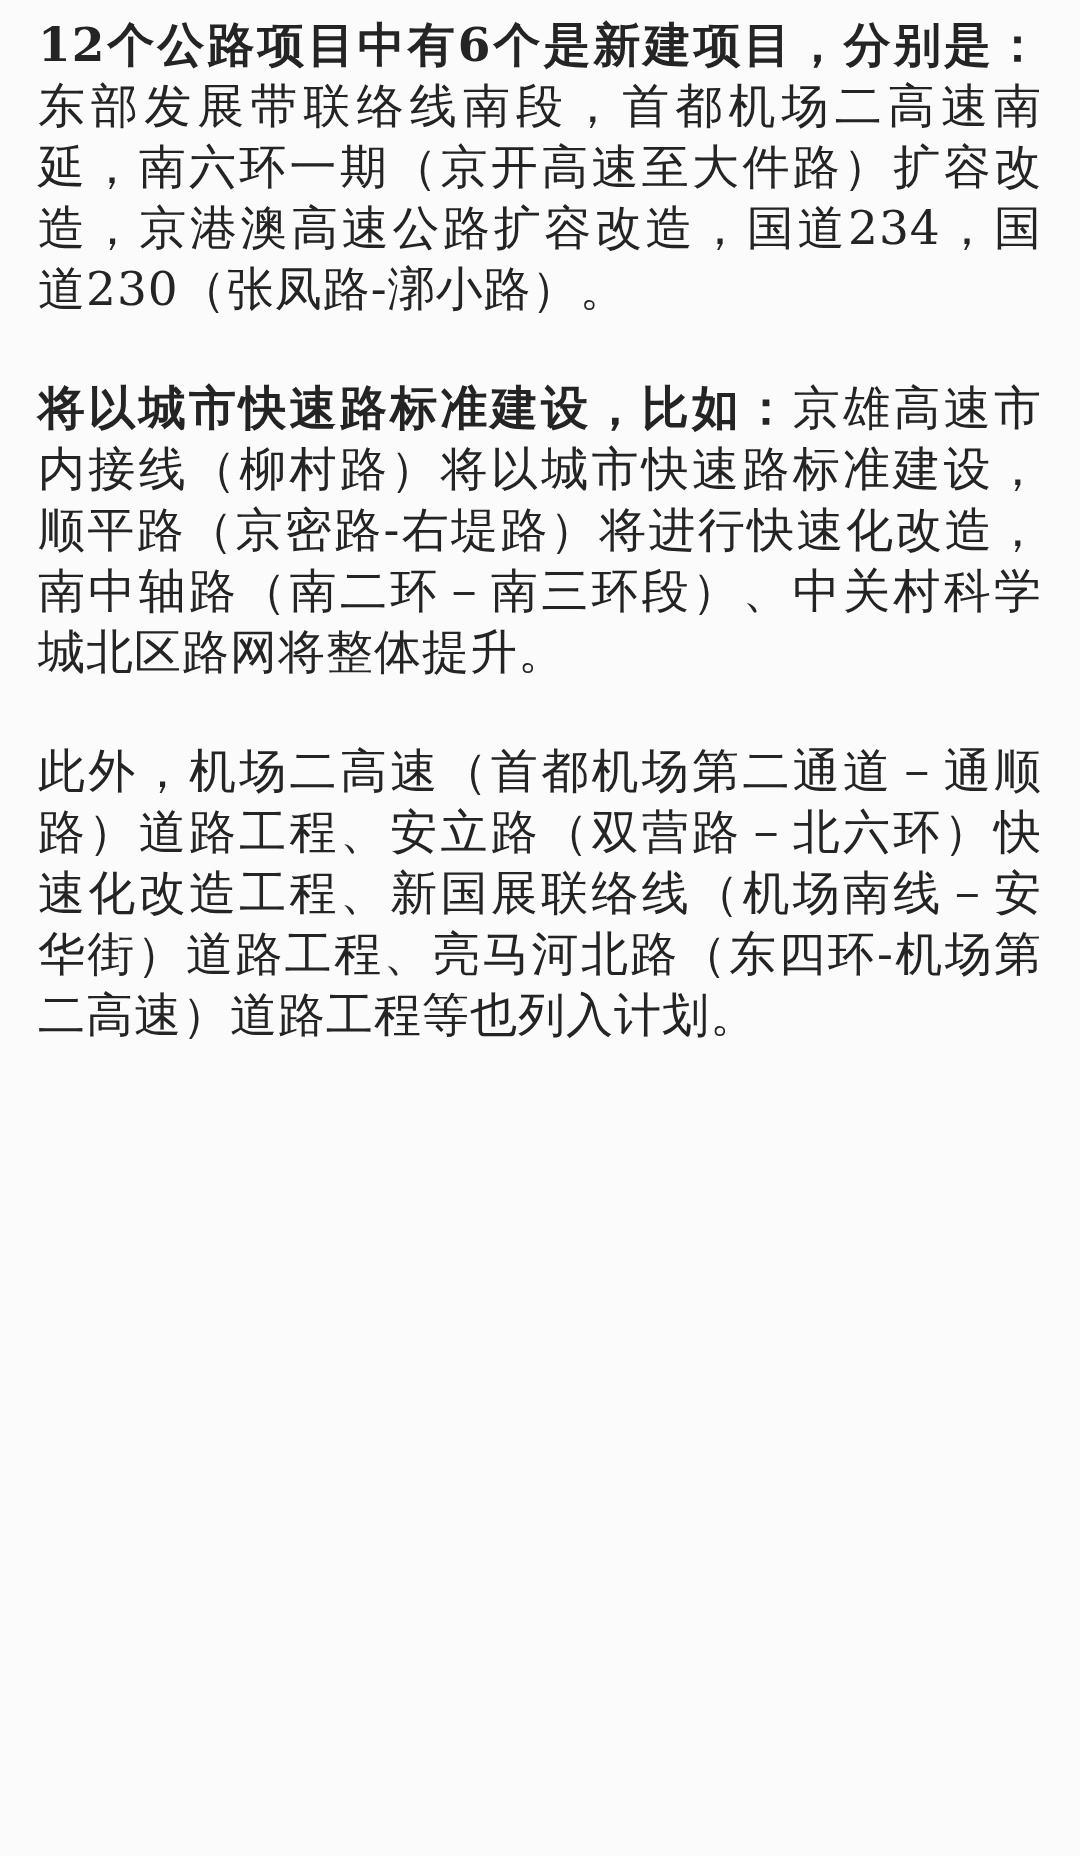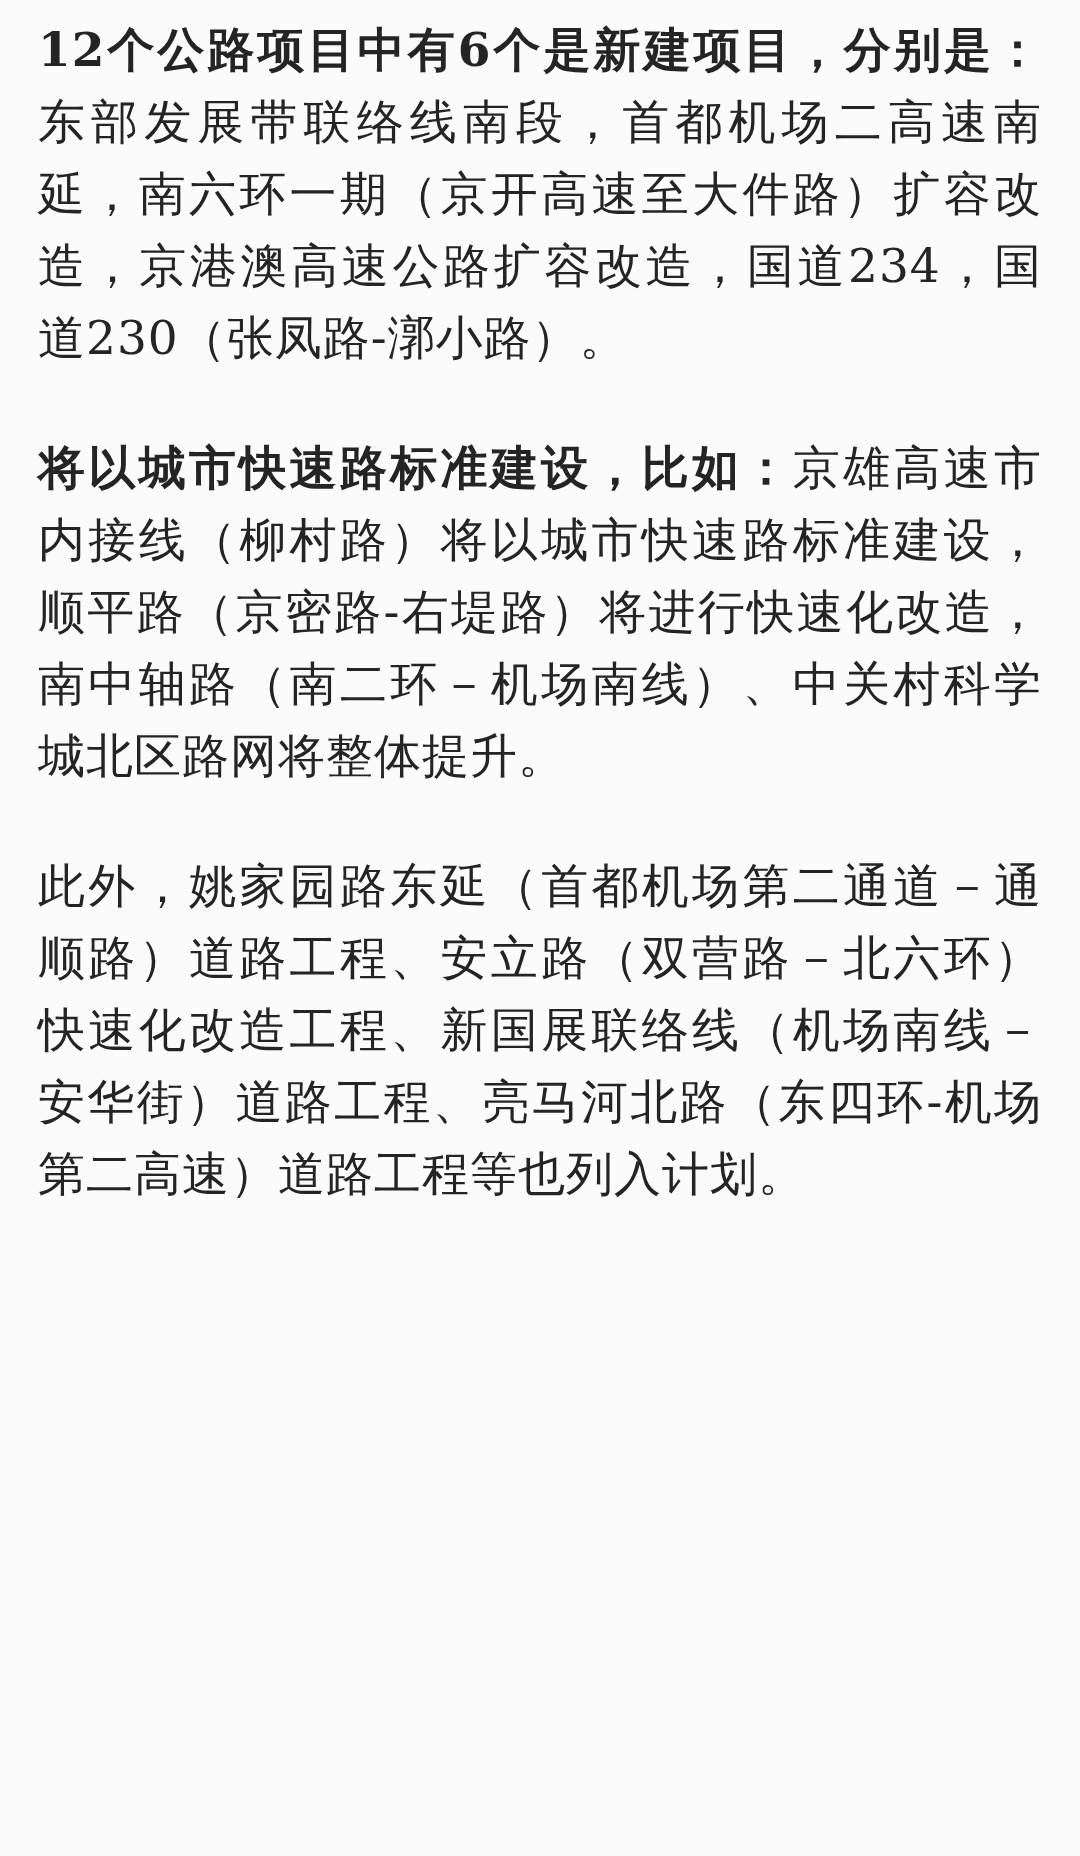--- a/index.html
+++ b/index.html
@@ -10,21 +10,21 @@
     background: #fbfbfb;
     overflow: hidden;
   }
   .article {
     box-sizing: border-box;
     width: 1080px;
     height: 1856px;
     padding: 14px 38px 0 38px;
     font-family: "DejaVu Serif", "Liberation Serif", serif;
     font-size: 47px;
-    line-height: 72px;
+    line-height: 61px;
     color: #242424;
     text-align: justify;
     text-justify: inter-character;
     letter-spacing: 1px;
   }
   .para {
     margin: 0 0 58px 0;
   }
   .para:last-child {
     margin-bottom: 0;
@@ -36,16 +36,16 @@
     font-weight: 400;
   }
 </style>
 </head>
 <body>
 
 <div class="article">
   <p class="para"><span class="lead">12个公路项目中有6个是新建项目，分别是：</span><span class="body-text">东部发展带联络线南段，首都机场二高速南延，南六环一期（京开高速至大件路）扩容改造，京港澳高速公路扩容改造，国道234，国道230（张凤路-漷小路）。</span></p>
 
 
-  <p class="para"><span class="lead">将以城市快速路标准建设，比如：</span><span class="body-text">京雄高速市内接线（柳村路）将以城市快速路标准建设，顺平路（京密路-右堤路）将进行快速化改造，南中轴路（南二环－机场南线）、中关村科学城北区路网将整体提升。</span></p>
+  <p class="para"><span class="lead">将以城市快速路标准建设，比如：</span><span class="body-text">京雄高速市内接线（柳村路）将以城市快速路标准建设，顺平路（京密路-右堤路）将进行快速化改造，南中轴路（南二环－南三环段）、中关村科学城北区路网将整体提升。</span></p>
 
-  <p class="para"><span class="lead"></span><span class="body-text">此外，姚家园路东延（首都机场第二通道－通顺路）道路工程、安立路（双营路－北六环）快速化改造工程、新国展联络线（机场南线－安华街）道路工程、亮马河北路（东四环-机场第二高速）道路工程等也列入计划。</span></p>
+  <p class="para"><span class="lead"></span><span class="body-text">此外，机场二高速（首都机场第二通道－通顺路）道路工程、安立路（双营路－北六环）快速化改造工程、新国展联络线（机场南线－安华街）道路工程、亮马河北路（东四环-机场第二高速）道路工程等也列入计划。</span></p>
 </div>
 
 </body></html>

